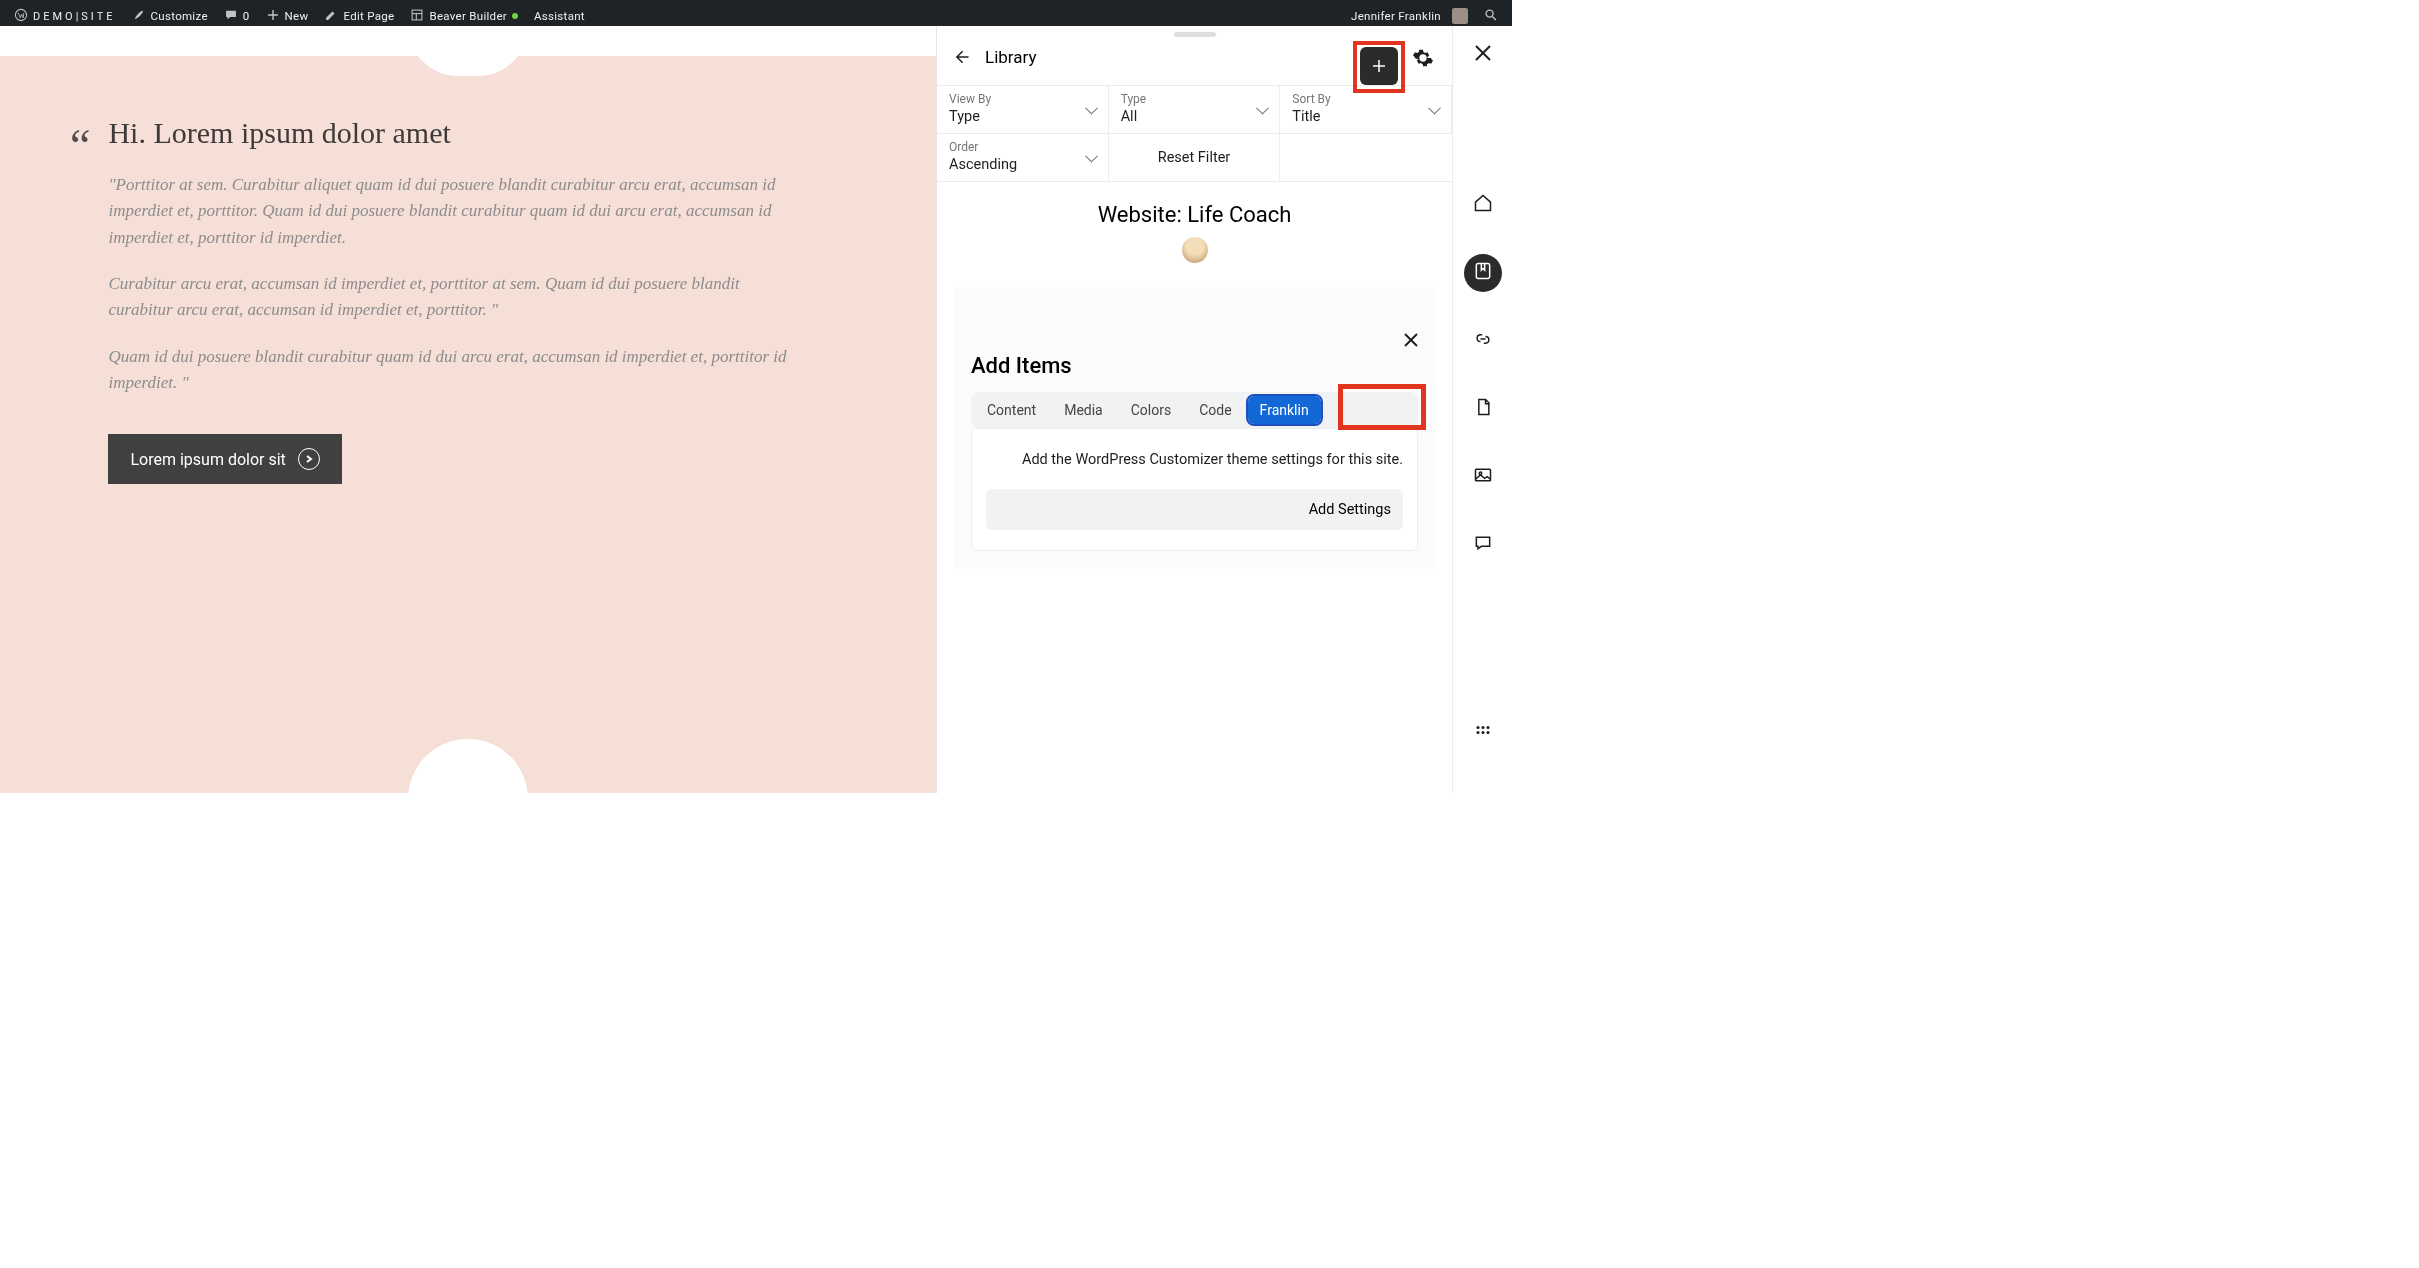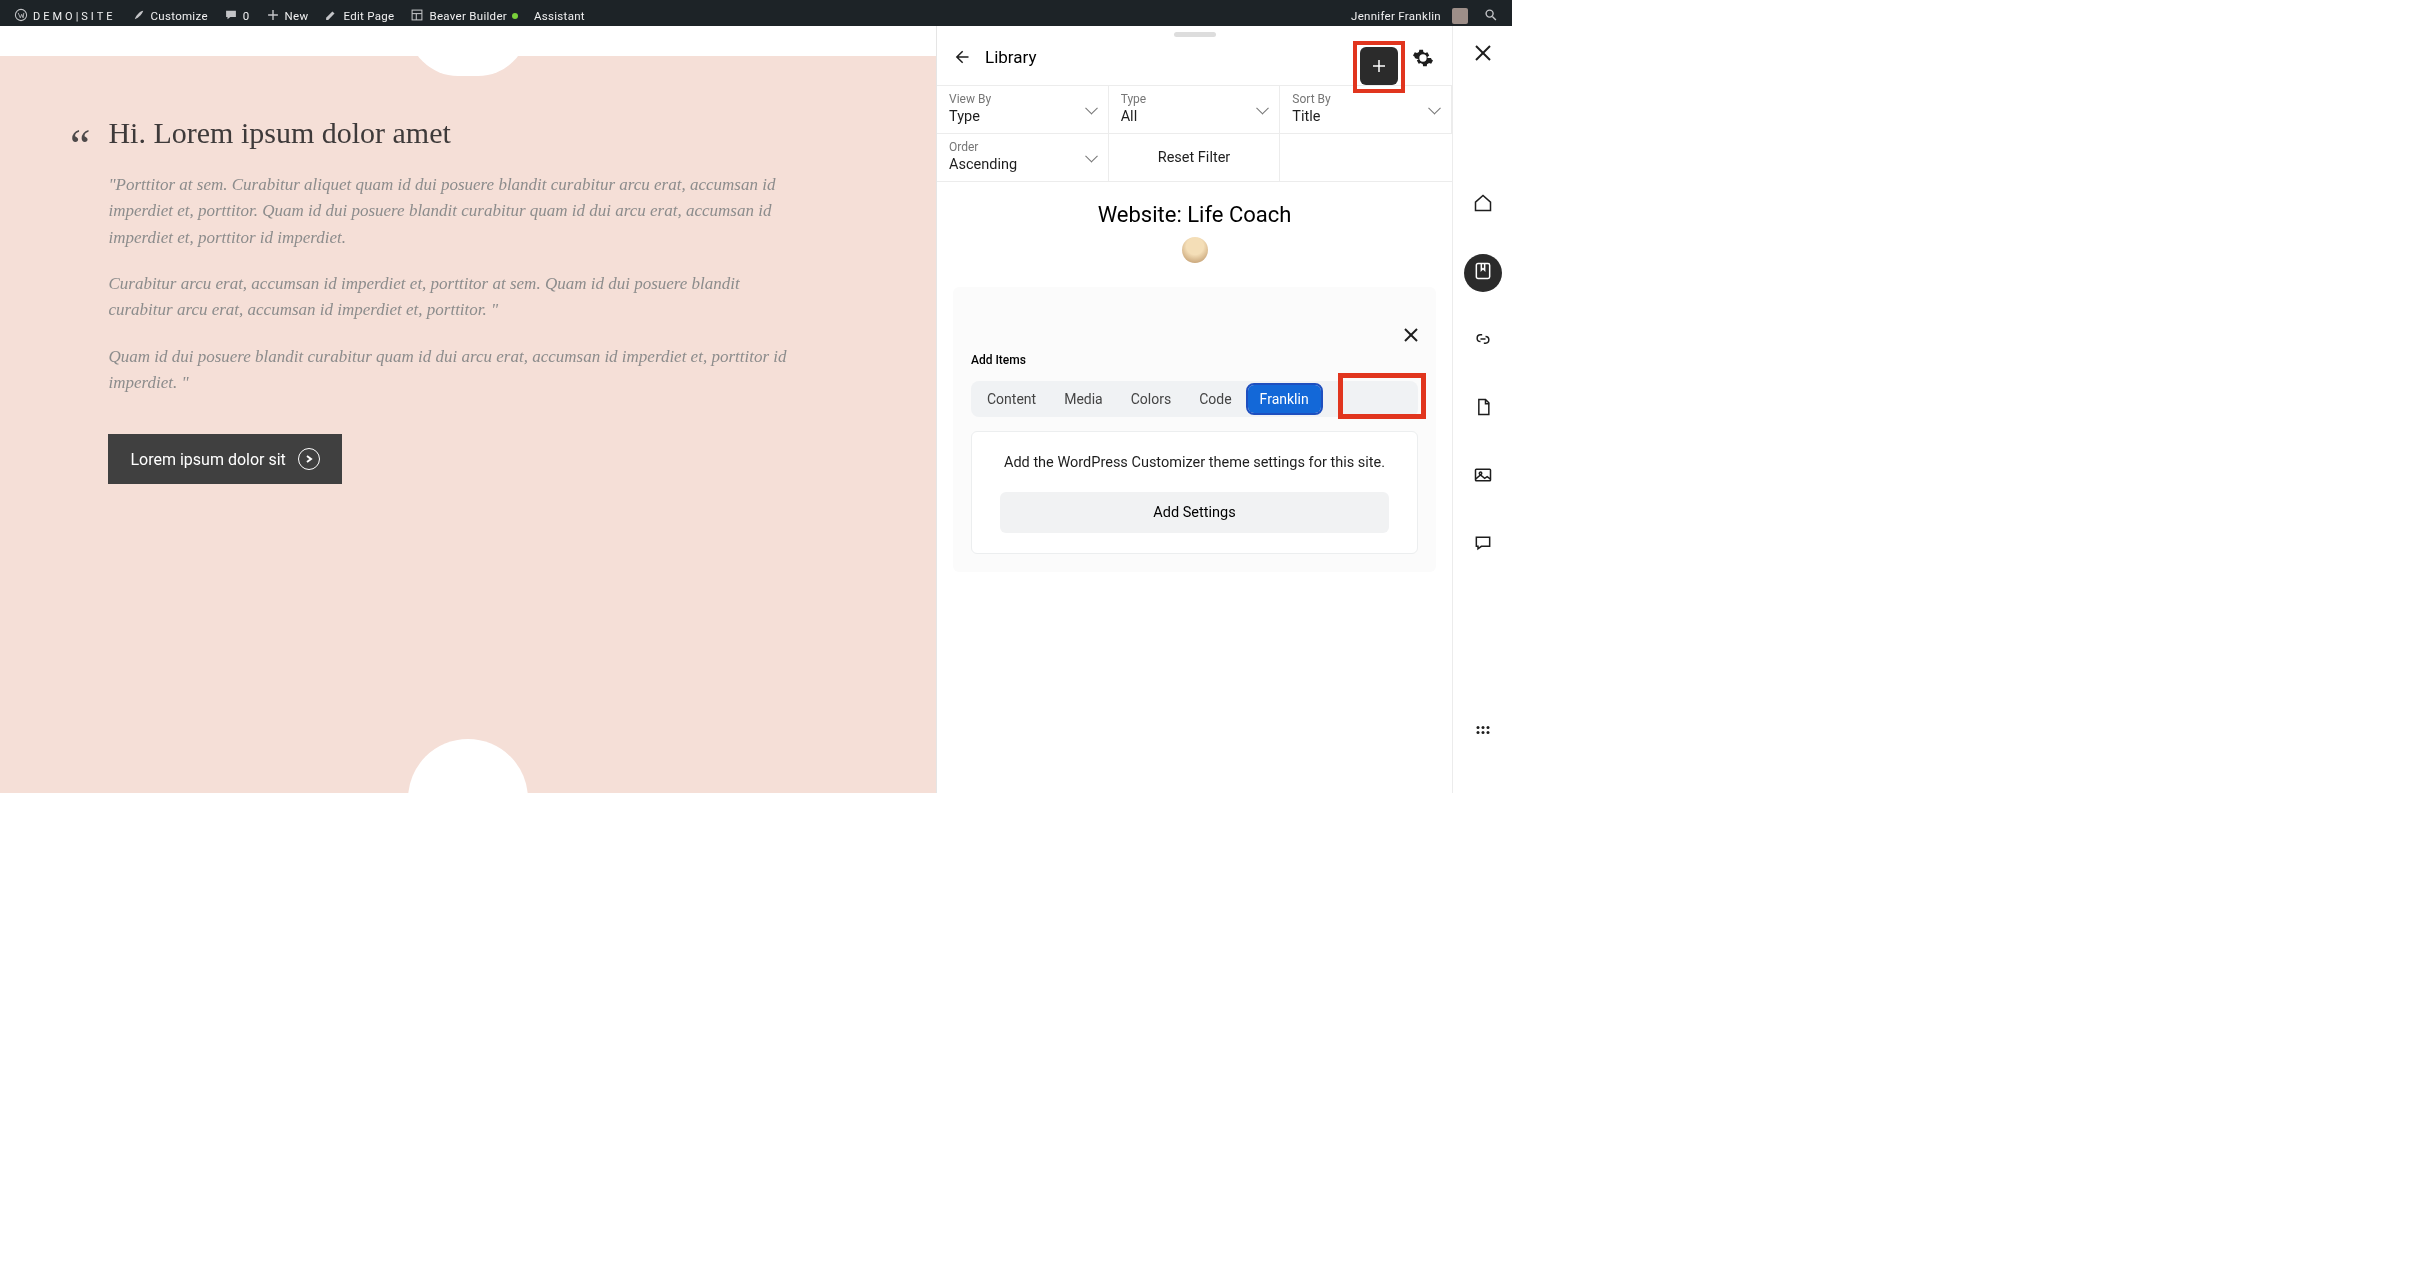--- a/index.html
+++ b/index.html
@@ -203,21 +203,21 @@
 
 .add-card {
   background:#fbfbfb;
   border-radius:6px;
   padding: 18px;
 }
 .add-card-head {
   display:flex; align-items:center; justify-content:space-between;
   margin-bottom: 14px;
 }
-.add-card-head h3 { font-size:12px; font-weight:500;margin-top:48px; }
+.add-card-head h3 { font-size:22px; font-weight:500;margin-top:48px; }
 .add-card-head .x svg { width:14px;height:14px; stroke:#1e1e1e; stroke-width:2; fill:none; }
 
 .pill-row-wrap { position:relative; }
 .pill-row {
   background:#f0f2f4;
   border-radius:8px;
   display:flex;
   align-items:center;
   gap:4px;
   padding:4px;
@@ -237,26 +237,25 @@
 }
 .pill-highlight {
   position:absolute;
   border:5px solid #e1351e;
   top:-8px; right:-8px;
   width:88px; height:46px;
   pointer-events:none;
 }
 
 .settings-pane {
-  margin-top:14px;
   border:1px solid #eceeef;
   background:#fff;
   border-radius:6px;
-  padding:20px 28px;
-  text-align:center;
+  padding:20px 14px;
+  text-align:right;
 }
 .settings-pane p { color:#1e1e1e; font-size:14.5px; line-height:1.5; margin-bottom:18px; }
 .settings-pane .add-settings {
   background:#f1f2f3;
   border-radius:6px;
   padding:12px;
   font-size:14.5px;
   cursor:pointer;
 }
 

